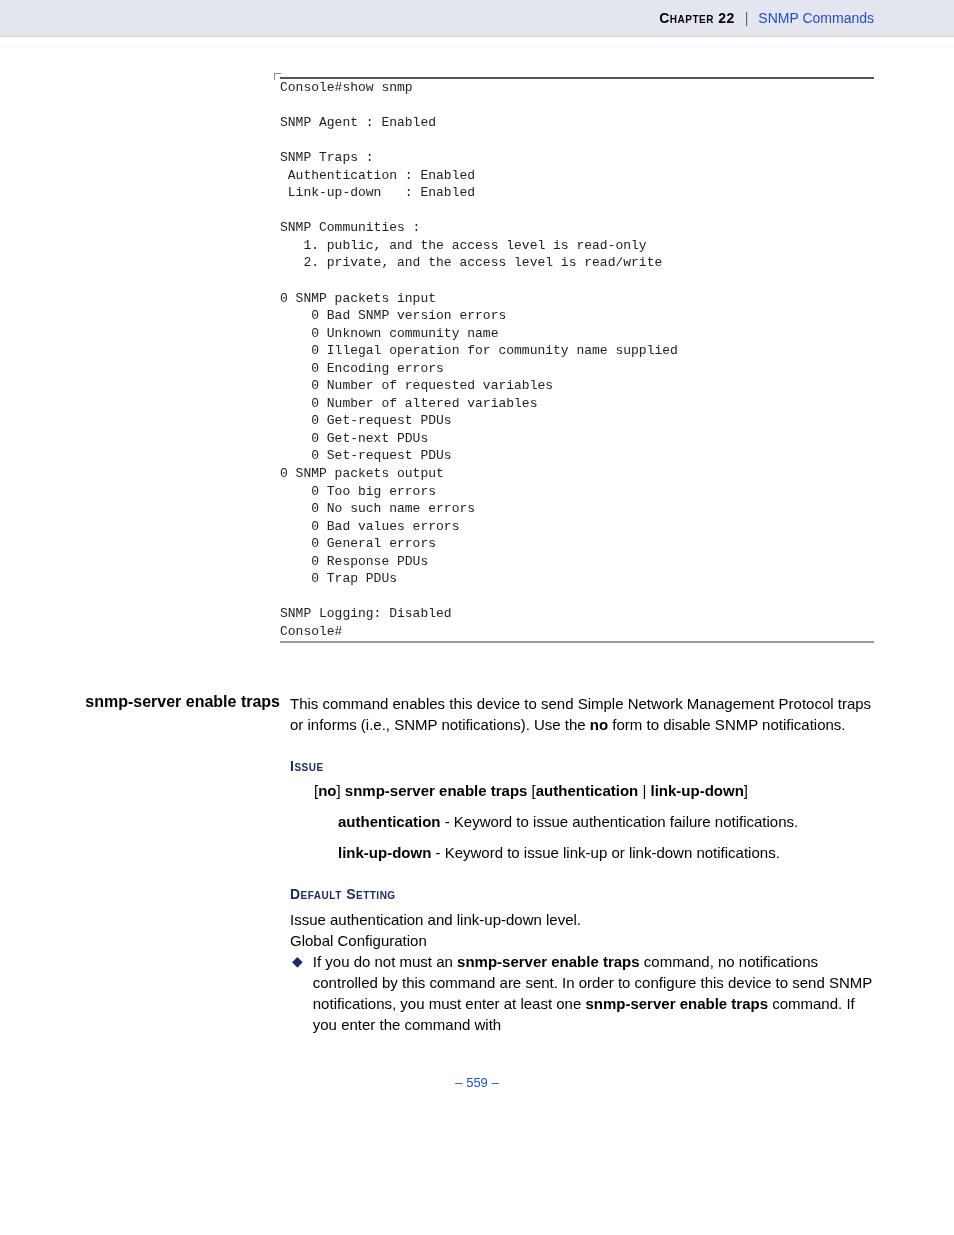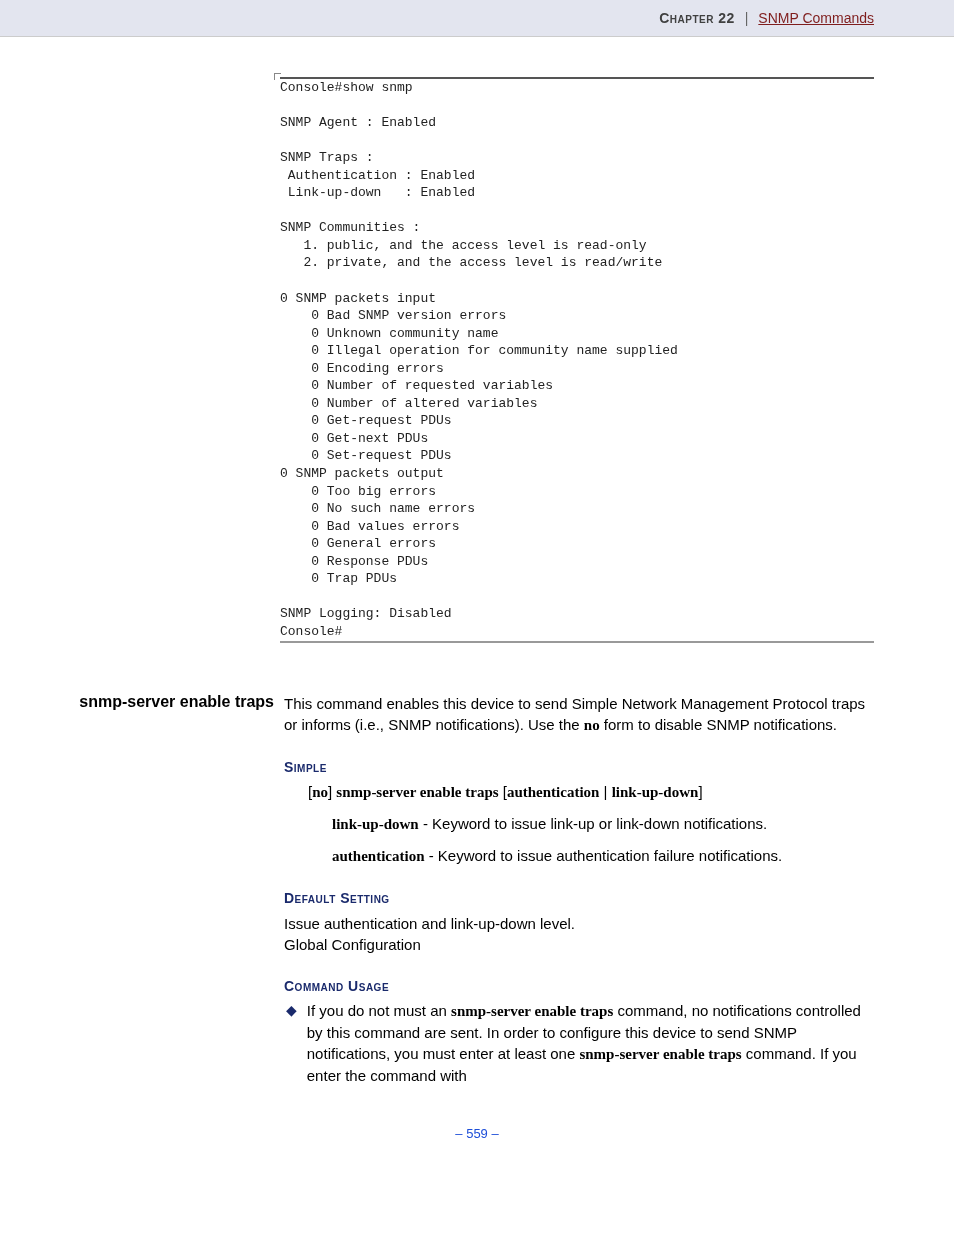--- a/index.html
+++ b/index.html
@@ -13,31 +13,30 @@
   .header-bar {
     background: #e3e5ef;
     padding: 10px 80px 10px 0;
     text-align: right;
     font-size: 14px;
     border-bottom: 1px solid #ccc;
     margin-bottom: 40px;
   }
   .header-bar .chapter-strong {
     font-weight: bold;
-    color: #404040;
+    color: #000000;
     font-variant: small-caps;
     letter-spacing: 0.5px;
   }
   .header-bar .sep {
     color: #666;
     margin: 0 6px;
   }
   .header-bar .chap-title {
-    color: #7f1d1d;
-    text-decoration: underline;
+    color: #1d4ed8;
   }
   .page-body {
     position: relative;
     padding: 0 80px 40px 80px;
   }
   .code-box {
     margin-left: 200px;
     border-top: 2px solid #555;
     border-bottom: 2px solid #999;
     padding: 0 0;
@@ -53,21 +52,21 @@
     position: absolute;
     top: -6px;
     left: -6px;
     width: 6px;
     height: 6px;
     border-top: 1px solid #888;
     border-left: 1px solid #888;
   }
   .section {
     margin-top: 50px;
-    margin-left: 4px;
+    margin-left: 10px;
     position: relative;
   }
   .cmd-name {
     position: absolute;
     left: -10px;
     width: 200px;
     text-align: right;
     font-weight: bold;
     font-size: 16px;
     top: 0;
@@ -91,21 +90,21 @@
     margin-left: 24px;
     font-size: 15px;
     margin-bottom: 10px;
   }
   .param-block {
     margin-left: 48px;
     font-size: 15px;
     margin-bottom: 10px;
     line-height: 1.4;
   }
-  .bold { font-weight: bold; font-family: Liberation Serif, serif; }
+  .bold { font-weight: bold; }
   .bullet-row {
     display: flex;
     align-items: flex-start;
     font-size: 15px;
     line-height: 1.4;
   }
   .bullet-glyph {
     color: #1a2a6c;
     font-size: 14px;
     margin-right: 10px;
@@ -164,37 +163,36 @@
 Console#</div>
 
   <div class="section">
     <div class="cmd-name">snmp-server enable traps</div>
 
     <div class="body-text">
       <p>
         <span>This command enables this device to send Simple Network Management Protocol traps or informs (i.e., SNMP notifications). Use the </span><span class="bold">no</span><span> form to disable SNMP notifications.</span>
       </p>
 
-      <div class="small-caps-heading">Simple</div>
+      <div class="small-caps-heading">Issue</div>
       <div class="syntax-line">
         <span>[</span><span class="bold">no</span><span>] </span><span class="bold">snmp-server enable traps</span><span> [</span><span class="bold">authentication</span><span> | </span><span class="bold">link-up-down</span><span>]</span>
       </div>
       <div class="param-block">
+        <span class="bold">authentication</span><span> - Keyword to issue authentication failure notifications.</span>
+      </div>
+      <div class="param-block">
         <span class="bold">link-up-down</span><span> - Keyword to issue link-up or link-down notifications.</span>
-      </div>
-      <div class="param-block">
-        <span class="bold">authentication</span><span> - Keyword to issue authentication failure notifications.</span>
       </div>
 
       <div class="small-caps-heading">Default Setting</div>
       <div>Issue authentication and link-up-down level.</div>
 
       <div>Global Configuration</div>
 
-      <div class="small-caps-heading">Command Usage</div>
       <div class="bullet-row">
         <span class="bullet-glyph">◆</span>
         <div>
           <span>If you do not must an </span><span class="bold">snmp-server enable traps</span><span> command, no notifications controlled by this command are sent. In order to configure this device to send SNMP notifications, you must enter at least one </span><span class="bold">snmp-server enable traps</span><span> command. If you enter the command with</span>
         </div>
       </div>
     </div>
   </div>
 
   <div class="footer">– 559 –</div>

